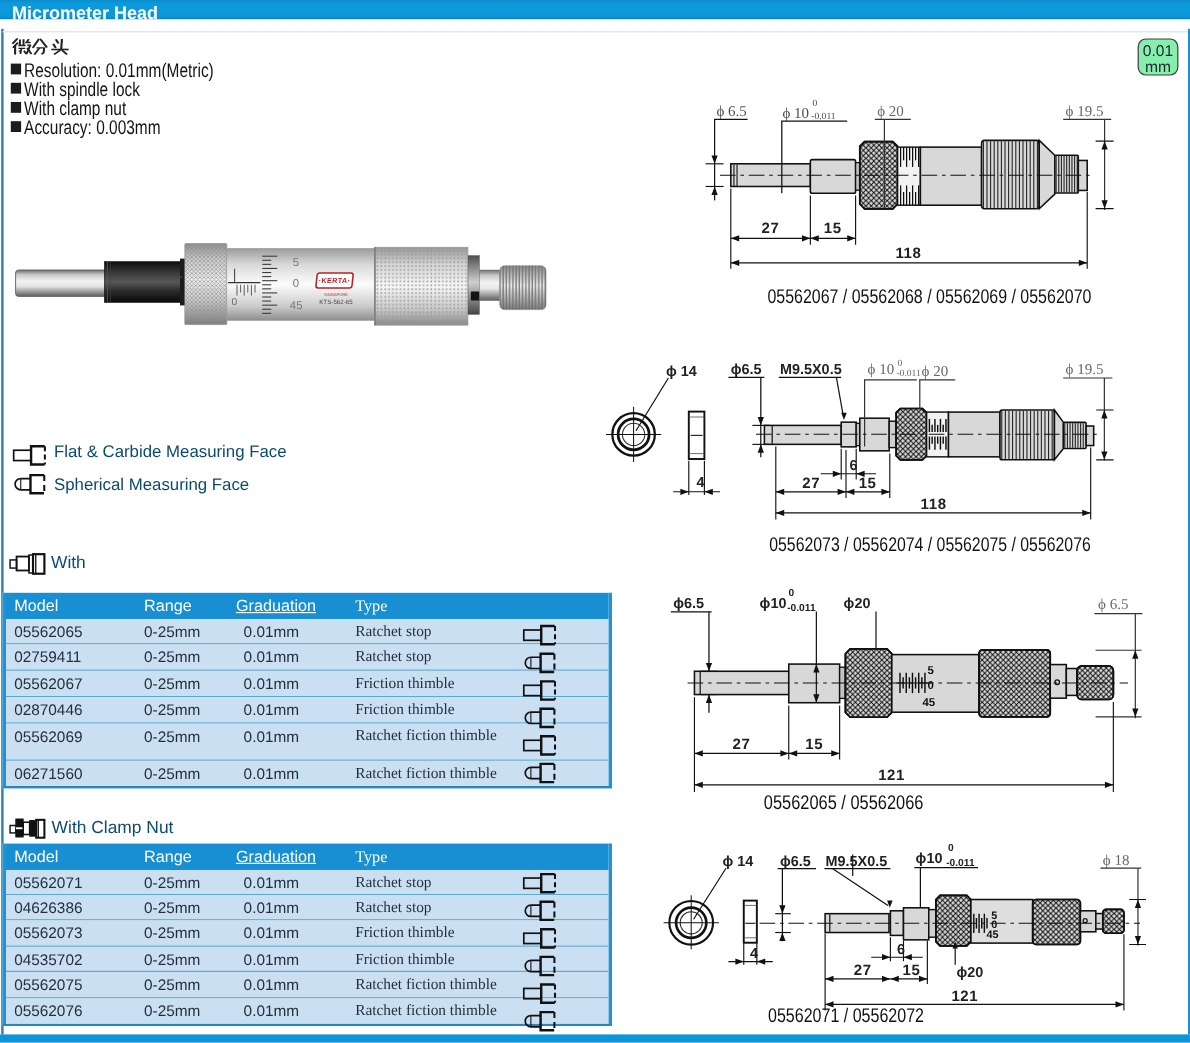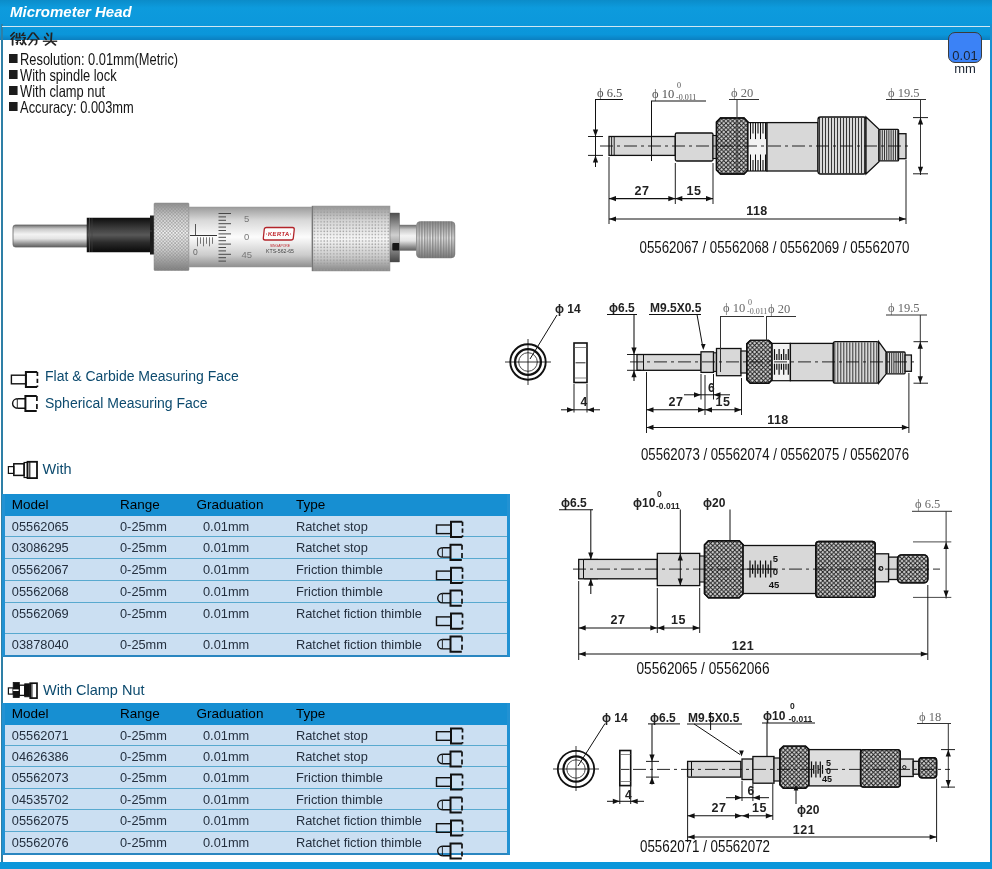--- a/index.html
+++ b/index.html
@@ -1,32 +1,32 @@
 <!DOCTYPE html>
 <html><head><meta charset="utf-8"><style>
 * {margin:0;padding:0;box-sizing:border-box;}
 html,body {width:992px;height:869px;background:#fff;overflow:hidden;}
 body {position:relative;font-family:"Liberation Sans",sans-serif;}
-.topbar {position:absolute;left:0;top:0;width:992px;height:40px;background:linear-gradient(#0b8cc9 0%,#0d9bdd 20%,#0b96da 86%,#0b7fc0 100%);font-style:italic;}
+.topbar {position:absolute;left:0;top:0;width:992px;height:16px;background:linear-gradient(#0b8cc9 0%,#0d9bdd 20%,#0b96da 86%,#0b7fc0 100%);}
 .topbar span {position:absolute;left:10px;top:2.5px;font-size:15px;font-weight:700;color:#fff;}
 .botbar {position:absolute;left:0;top:862px;width:992px;height:7px;background:#0a96da;}
 .lline {position:absolute;left:1.4px;top:24px;width:2px;height:838px;background:#2e7fa6;}
 .rline {position:absolute;left:990px;top:24px;width:2px;height:838px;background:#1a90d0;}
 .subline {position:absolute;left:2px;top:25.8px;width:988px;height:1px;background:#cfe7f3;}
 .bullets {position:absolute;left:8.5px;top:51px;width:420px;font-size:16.5px;color:#141414;line-height:16.1px;transform:scaleX(0.78);transform-origin:0 0;}
 .bullets .sq {display:inline-block;width:11.2px;height:9px;background:#1c1c1c;margin-right:3px;vertical-align:2px;}
-.badge {position:absolute;left:948px;top:32px;width:34px;height:30.5px;border:1.6px solid #3c3c3c;border-radius:7px;background:#3b82f6;text-align:center;font-size:13px;line-height:13.4px;padding-top:16px;color:#1a2433;}
+.badge {position:absolute;left:948px;top:32px;width:34px;height:30.5px;border:1.6px solid #3c3c3c;border-radius:7px;background:#86efac;text-align:center;font-size:13px;line-height:13.4px;padding-top:3px;color:#1a2433;}
 .lbl {position:absolute;font-size:14px;color:#0c4a6e;}
 .tbl {position:absolute;left:2px;width:508px;border-left:3px solid #2292d3;border-right:3px solid #2292d3;border-bottom:2.5px solid #2a86c0;background:#fff;}
-.thead {position:relative;height:22px;background:#178fd2;color:#000000;font-size:13.5px;line-height:22px;}
+.thead {position:relative;height:22px;background:#178fd2;color:#ffffff;font-size:13.5px;line-height:22px;}
 .trow {position:relative;background:#cbdff2;border-bottom:1.4px solid #58a9cf;color:#242f3e;font-size:12.8px;line-height:21.4px;}
 .trow:last-child {border-bottom:none;}
 .c1,.c1h {position:absolute;left:6.8px;} .c2,.c2h {position:absolute;left:115px;}
-.c3h {position:absolute;left:191.6px;} .c3 {position:absolute;left:198px;}
-.c4,.c4h {position:absolute;left:291px;}
+.c3h {position:absolute;left:191.6px;text-decoration:underline;} .c3 {position:absolute;left:198px;}
+.c4,.c4h {position:absolute;left:291px;font-family:Liberation Serif, serif;}
 svg.ov {position:absolute;left:0;top:0;}
 </style></head>
 <body>
 <div class="topbar">
     <span>Micrometer Head</span>
   </div>
 <div class="lline"></div>
 <div class="rline"></div>
 <div class="subline"></div>
 <div class="bullets">
@@ -47,45 +47,45 @@
       <span class="c3h">Graduation</span>
       <span class="c4h">Type</span>
     </div>
 <div class="trow" style="height:21.7px">
 <span class="c1">05562065</span>
       <span class="c2">0-25mm</span>
       <span class="c3">0.01mm</span>
       <span class="c4">Ratchet stop</span>
     </div>
     <div class="trow" style="height:21.7px">
-<span class="c1">03086295</span>
+<span class="c1">02759411</span>
       <span class="c2">0-25mm</span>
       <span class="c3">0.01mm</span>
       <span class="c4">Ratchet stop</span>
     </div>
     <div class="trow" style="height:21.7px">
 <span class="c1">05562067</span>
       <span class="c2">0-25mm</span>
       <span class="c3">0.01mm</span>
       <span class="c4">Friction thimble</span>
     </div>
     <div class="trow" style="height:21.7px">
-<span class="c1">05562068</span>
+<span class="c1">02870446</span>
       <span class="c2">0-25mm</span>
       <span class="c3">0.01mm</span>
       <span class="c4">Friction thimble</span>
     </div>
     <div class="trow" style="height:31px">
 <span class="c1">05562069</span>
       <span class="c2">0-25mm</span>
       <span class="c3">0.01mm</span>
       <span class="c4">Ratchet fiction thimble</span>
     </div>
     <div class="trow" style="height:21.7px">
-<span class="c1">03878040</span>
+<span class="c1">06271560</span>
       <span class="c2">0-25mm</span>
       <span class="c3">0.01mm</span>
       <span class="c4">Ratchet fiction thimble</span>
     </div>
   </div>
 <div class="tbl" style="top:702.5px">
 <div class="thead">
       <span class="c1h">Model</span>
       <span class="c2h">Range</span>
       <span class="c3h">Graduation</span>

